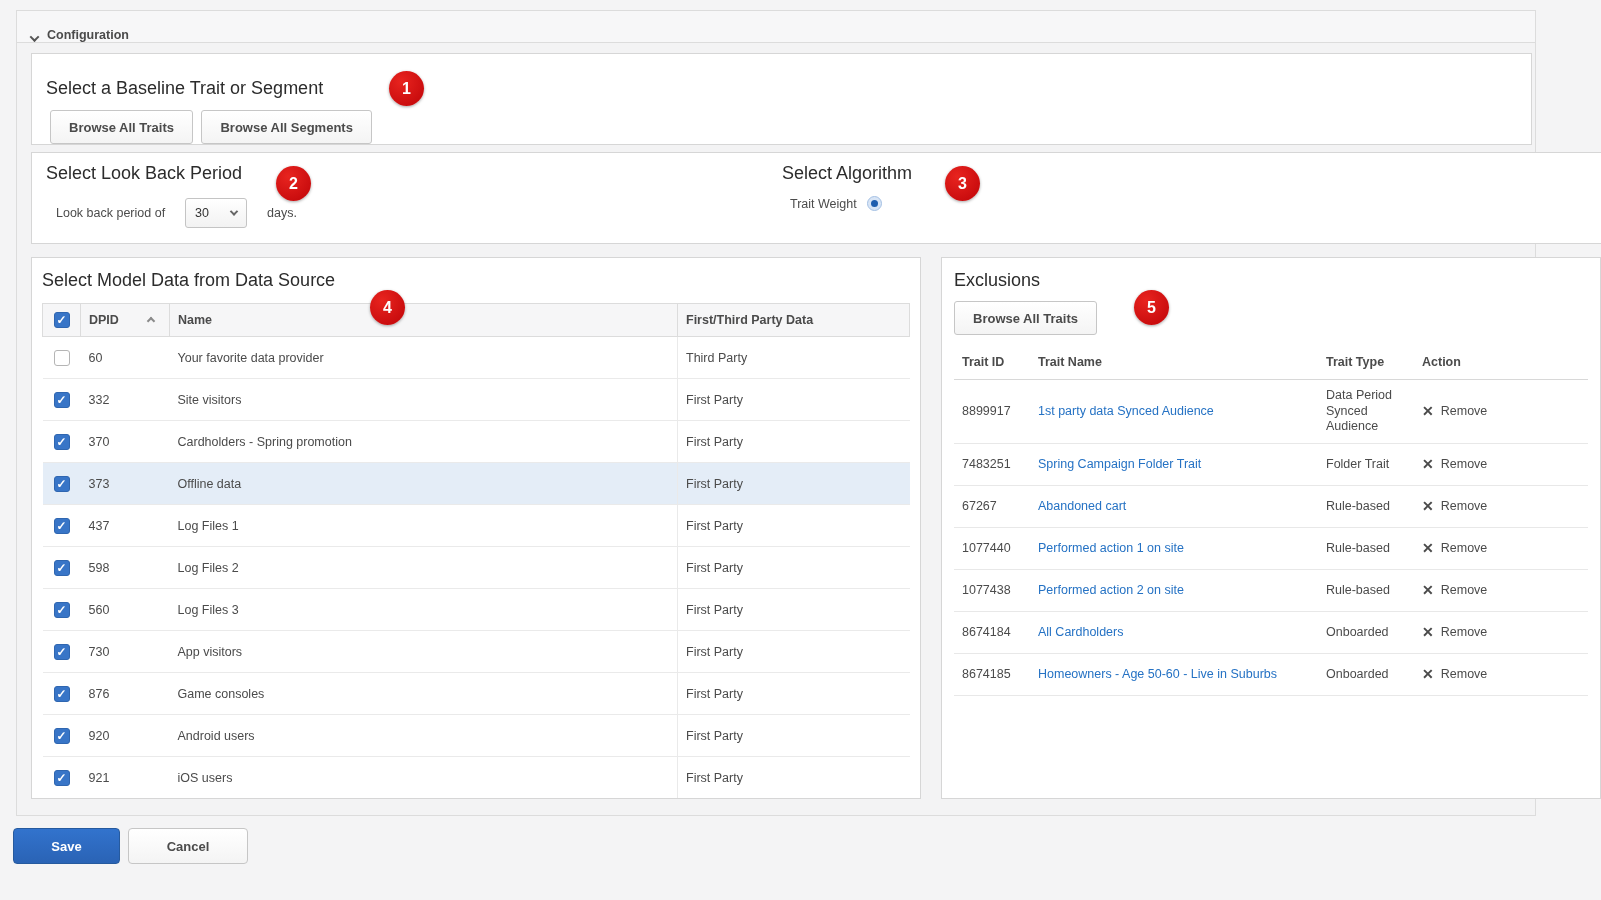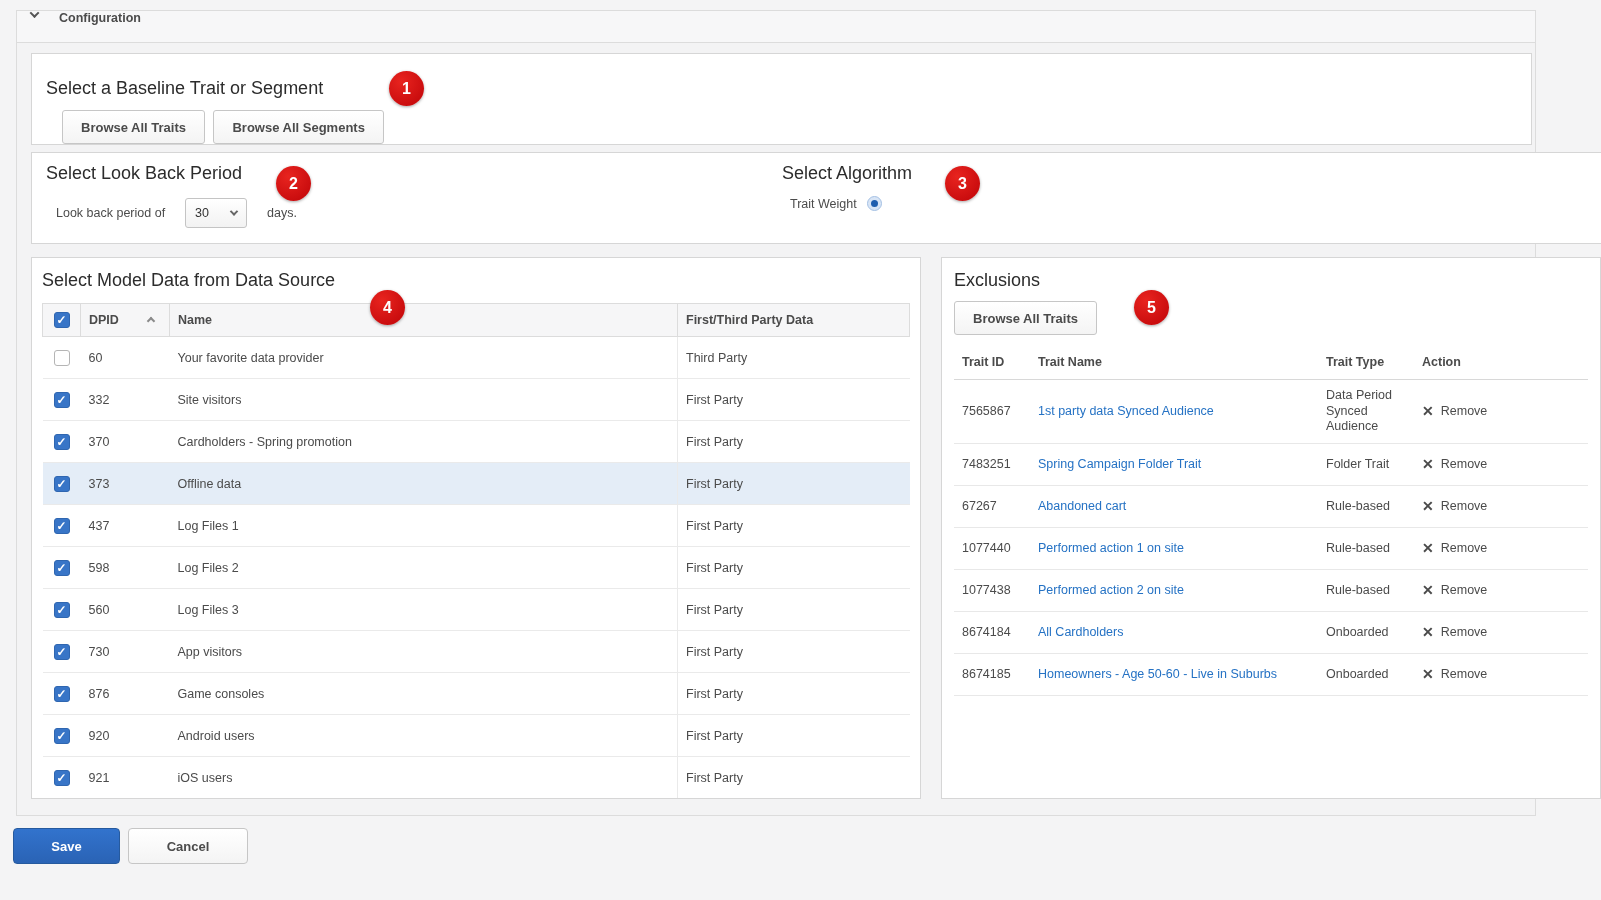--- a/index.html
+++ b/index.html
@@ -22,23 +22,23 @@
     left: 16px; top: 10px;
     width: 1520px; height: 806px;
     border: 1px solid #dcdcdc;
     background: #f3f3f4;
   }
   .accordion-header {
     height: 32px;
     background: #f7f7f8;
     border-bottom: 1px solid #dcdcdc;
     display: flex;
-    align-items: flex-start;
+    align-items: flex-end;
     padding-left: 14px;
-    gap: 21px;
+    gap: 9px;
     cursor: pointer;
   }
   .accordion-header .label {
     font-size: 12.5px;
     font-weight: bold;
     color: #4b4b4b;
   }
   .chev-down {
     display: inline-block;
     width: 7px; height: 7px;
@@ -80,21 +80,21 @@
     cursor: pointer;
   }
   .btn + .btn { margin-left: 4px; }
   .btn-primary {
     background: linear-gradient(#3273cd, #2a63b5);
     border: 1px solid #265a9e;
     color: #fff;
     border-radius: 4px;
   }
 
-  .baseline-buttons { margin-top: 11px; margin-left: 16px; }
+  .baseline-buttons { margin-top: 11px; margin-left: 4px; }
 
   
   .lookback-row {
     margin-top: 14px;
     margin-left: 10px;
     display: flex;
     align-items: center;
     gap: 20px;
     font-size: 12.5px;
     color: #4b4b4b;
@@ -438,21 +438,21 @@
       <thead>
         <tr>
           <th class="col-id">Trait ID</th>
           <th class="col-tname">Trait Name</th>
           <th class="col-type">Trait Type</th>
           <th class="col-action">Action</th>
         </tr>
       </thead>
       <tbody>
         <tr>
-            <td class="col-id">7565867</td>
+            <td class="col-id">8899917</td>
             <td class="col-tname">
               <a class="trait-link">1st party data Synced Audience</a>
             </td>
             <td class="col-type">
               <span class="excl-type-text">Data Period Synced Audience</span>
             </td>
             <td class="col-action">
               <span class="remove-btn">
                 <span class="x-icon">✕</span>
                 <span>Remove</span>

